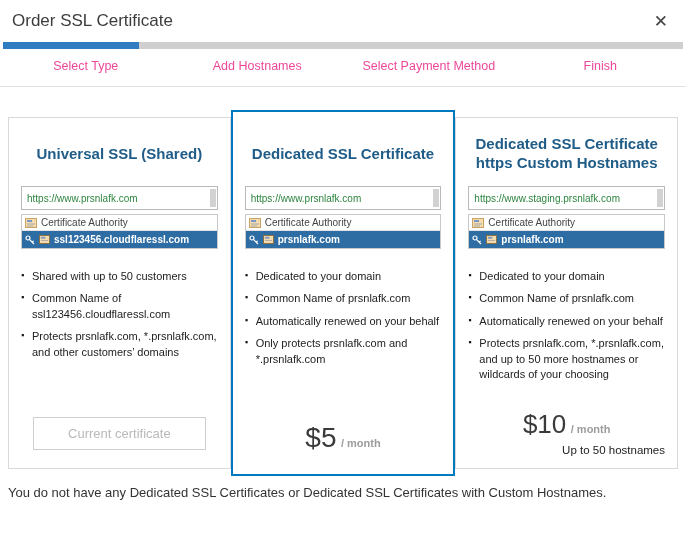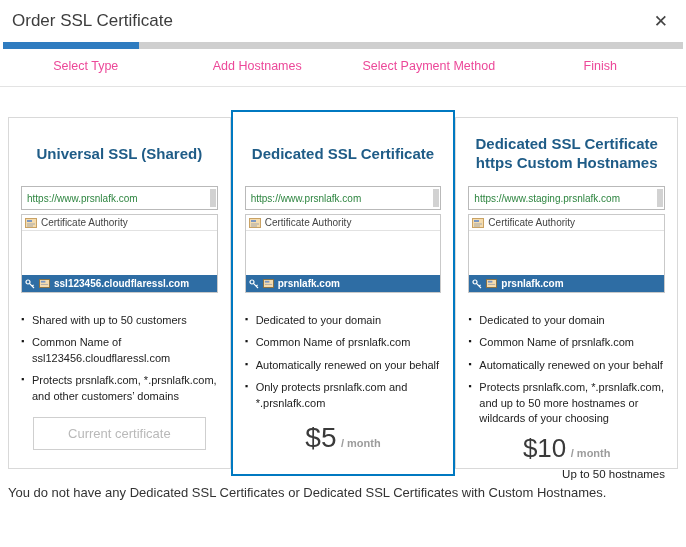--- a/index.html
+++ b/index.html
@@ -105,21 +105,21 @@
     border-bottom: 1px solid #e2e2e2;
   }
   .cert-row {
     height: 17px;
     background: #2e6da4;
     color: #fff;
     font-weight: bold;
     font-size: 10px;
     display: flex; align-items: center; gap: 4px;
     padding: 0 3px;
-    white-space: nowrap; overflow: hidden; margin-top: 44px;
+    white-space: nowrap; overflow: hidden;
   }
 
   
   .bullets { list-style: none; margin-top: 20px; }
   .bullets li {
     font-size: 11px;
     color: #222;
     line-height: 1.4;
     padding-left: 11px;
     position: relative;

